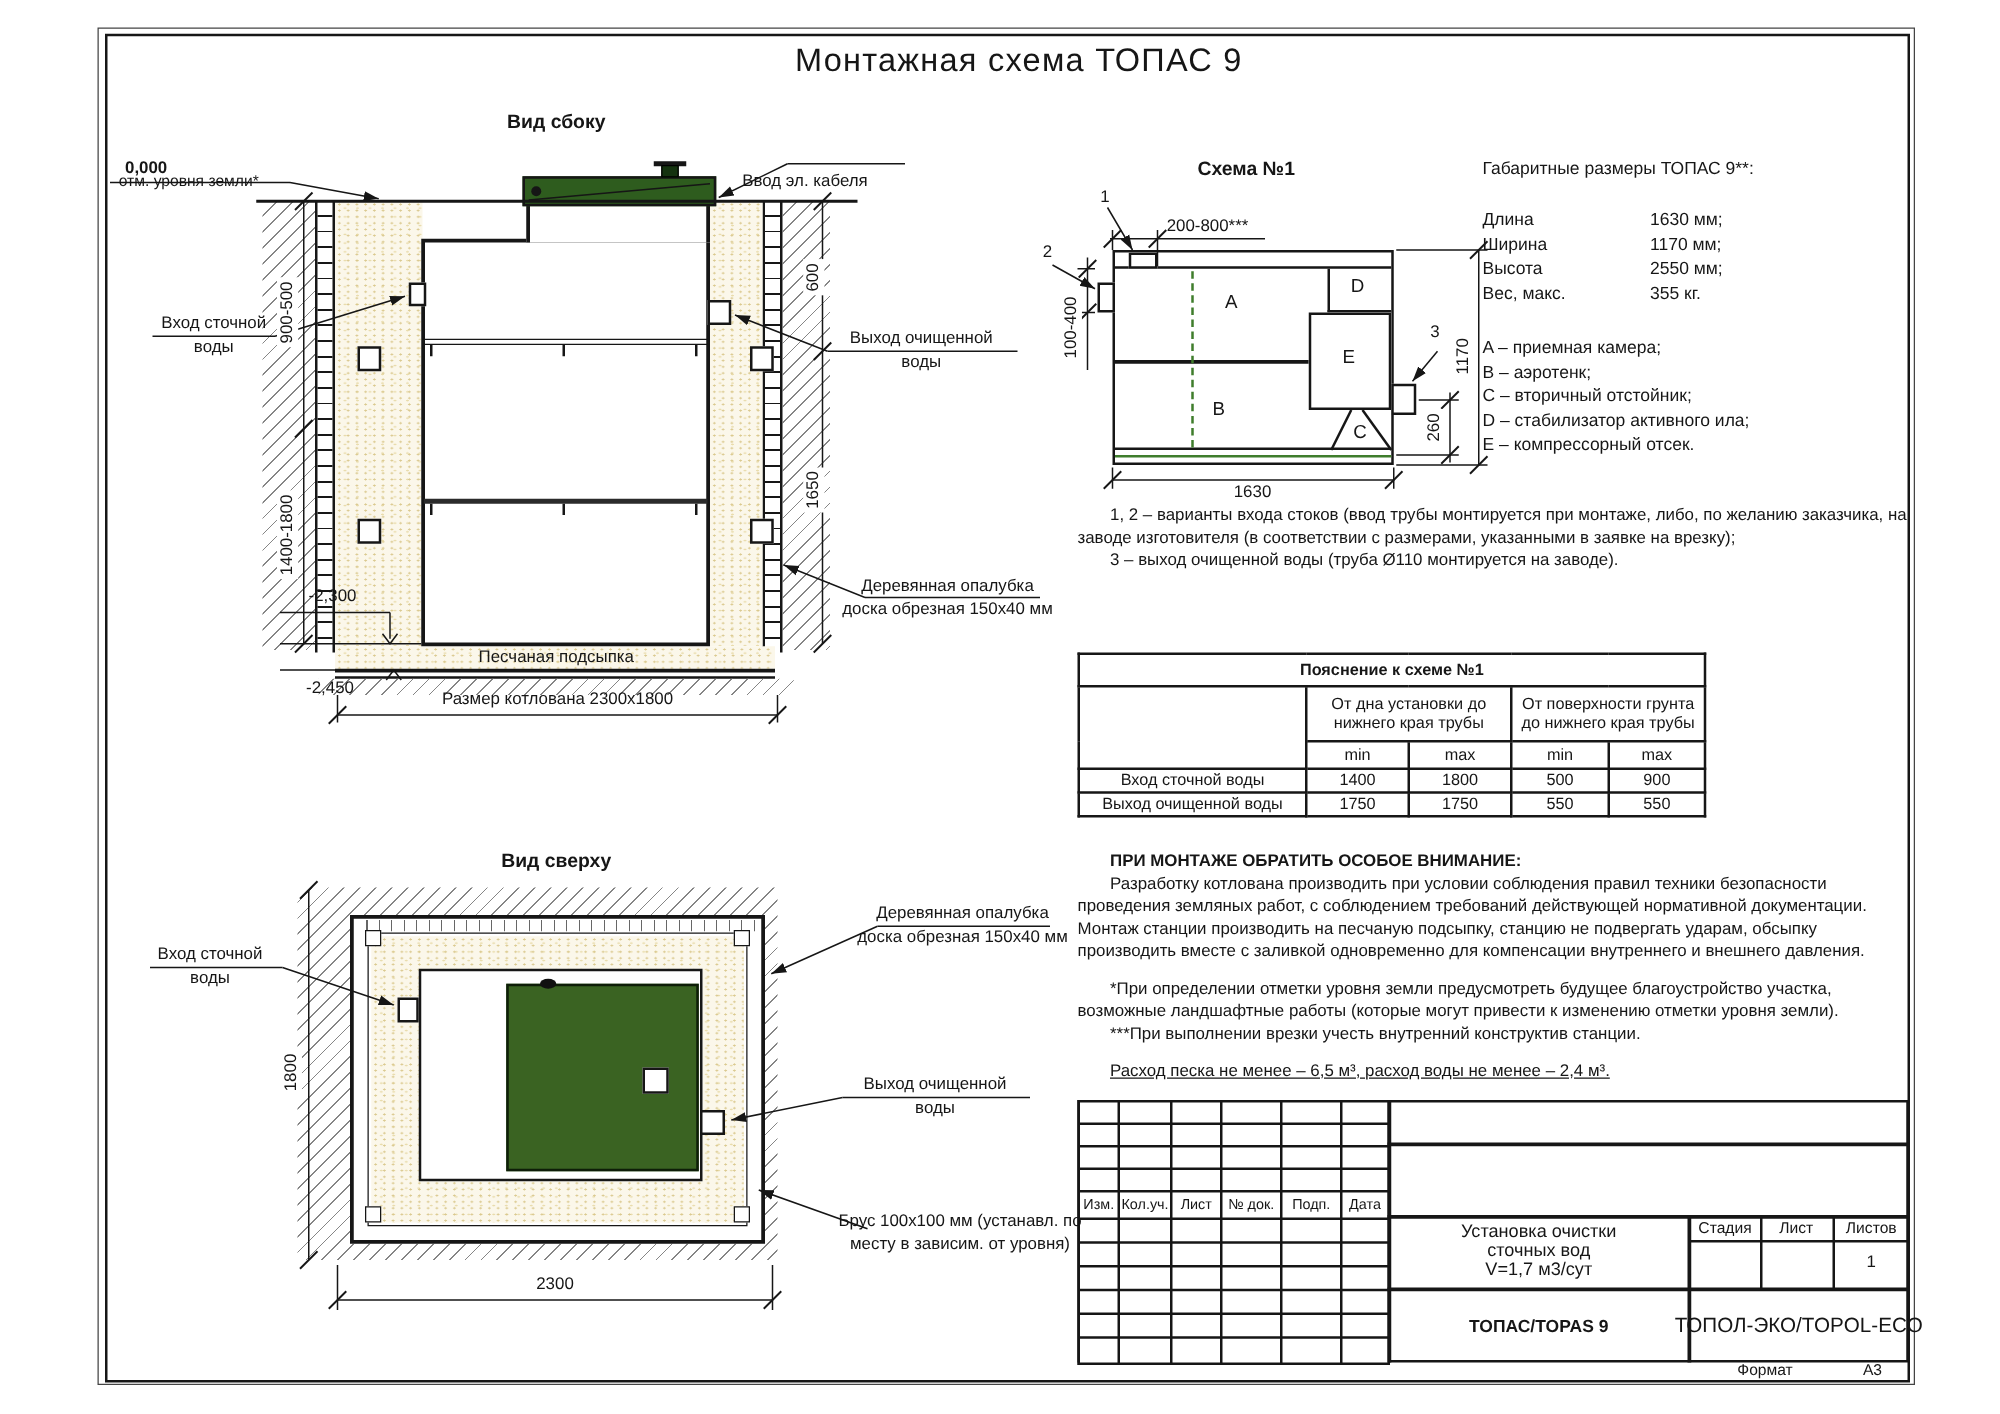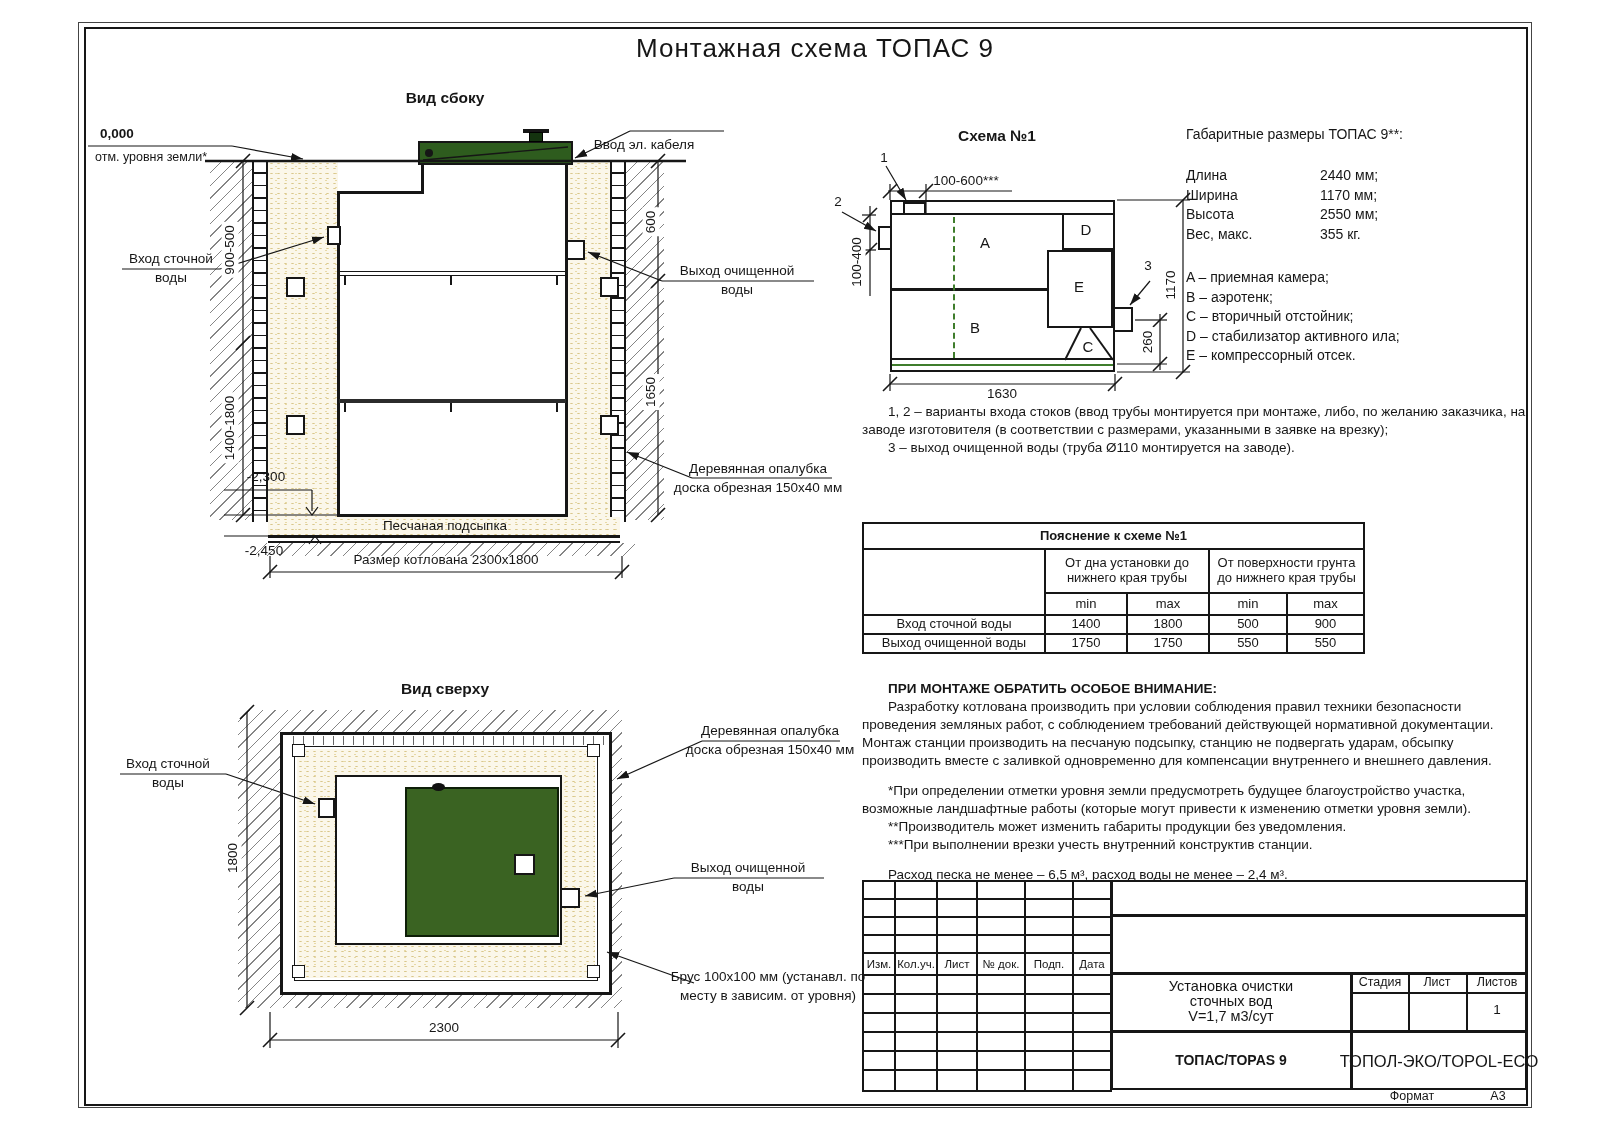--- a/index.html
+++ b/index.html
@@ -76,21 +76,21 @@
   <div class="vl" style="left:556px;top:403px;width:2px;height:9px;"></div>
 
   <div class="box" style="left:327px;top:226px;width:14px;height:19px;"></div>
   <div class="box" style="left:566px;top:240px;width:19px;height:20px;"></div>
   <div class="box" style="left:286px;top:277px;width:19px;height:20px;"></div>
   <div class="box" style="left:286px;top:415px;width:19px;height:20px;"></div>
   <div class="box" style="left:600px;top:277px;width:19px;height:20px;"></div>
   <div class="box" style="left:600px;top:415px;width:19px;height:20px;"></div>
 
   <div class="t lbl" style="left:100px;top:126px;font-weight:bold;">0,000</div>
-  <div class="t lbl small" style="left:95px;top:150px;">отм. уровня земли*</div>
+  <div class="t lbl small" style="left:95px;top:138px;">отм. уровня земли*</div>
   <div class="t c lbl" style="left:644px;top:121px;margin-top:24px;">Ввод эл. кабеля</div>
   <div class="t c lbl" style="left:171px;top:259px;">Вход сточной</div>
   <div class="t c lbl" style="left:171px;top:278px;">воды</div>
   <div class="t c lbl" style="left:737px;top:271px;">Выход очищенной</div>
   <div class="t c lbl" style="left:737px;top:290px;">воды</div>
   <div class="t c lbl" style="left:758px;top:469px;">Деревянная опалубка</div>
   <div class="t c lbl" style="left:758px;top:488px;">доска обрезная 150х40 мм</div>
   <div class="t c lbl" style="left:445px;top:526px;">Песчаная подсыпка</div>
   <div class="t c lbl" style="left:446px;top:560px;">Размер котлована 2300х1800</div>
   <div class="t c rv lbl" style="left:230px;top:250px;">900-500</div>
@@ -143,31 +143,31 @@
   <div class="box" style="left:1113px;top:307px;width:20px;height:25px;"></div>
 
   <div class="t c lbl" style="left:985px;top:243px;font-size:15px;">A</div>
   <div class="t c lbl" style="left:975px;top:328px;font-size:15px;">B</div>
   <div class="t c lbl" style="left:1088px;top:347px;font-size:15px;">C</div>
   <div class="t c lbl" style="left:1086px;top:230px;font-size:15px;">D</div>
   <div class="t c lbl" style="left:1079px;top:287px;font-size:15px;">E</div>
   <div class="t c lbl" style="left:884px;top:158px;">1</div>
   <div class="t c lbl" style="left:838px;top:202px;">2</div>
   <div class="t c lbl" style="left:1148px;top:266px;">3</div>
-  <div class="t c lbl" style="left:966px;top:181px;">100-600***</div>
+  <div class="t c lbl" style="left:966px;top:181px;">200-800***</div>
   <div class="t c rv lbl" style="left:857px;top:262px;">100-400</div>
   <div class="t c rv lbl" style="left:1148px;top:342px;">260</div>
   <div class="t c rv lbl" style="left:1171px;top:285px;">1170</div>
   <div class="t c lbl" style="left:1002px;top:394px;">1630</div>
 
   <div class="abs" style="left:1186px;top:126px;width:344px;font-size:14px;">
     <div style="margin-bottom:24px;">Габаритные размеры ТОПАС 9**:</div>
     <div style="display:flex;line-height:19.5px;">
         <span style="width:134px;">Длина</span>
-        <span>2440 мм;</span>
+        <span>1630 мм;</span>
       </div>
     <div style="display:flex;line-height:19.5px;">
         <span style="width:134px;">Ширина</span>
         <span>1170 мм;</span>
       </div>
     <div style="display:flex;line-height:19.5px;">
         <span style="width:134px;">Высота</span>
         <span>2550 мм;</span>
       </div>
     <div style="display:flex;line-height:19.5px;">
@@ -218,21 +218,20 @@
       <td>550</td>
       <td>550</td>
     </tr>
   </tbody>
     </table>
 
   <div class="abs" style="left:862px;top:680px;width:672px;font-size:13.5px;line-height:1.33;">
     <p style="margin:0;text-indent:26px;font-weight:bold;">ПРИ МОНТАЖЕ ОБРАТИТЬ ОСОБОЕ ВНИМАНИЕ:</p>
     <p style="margin:0;text-indent:26px;">Разработку котлована производить при условии соблюдения правил техники безопасности проведения земляных работ, с соблюдением требований действующей нормативной документации. Монтаж станции производить на песчаную подсыпку, станцию не подвергать ударам, обсыпку производить вместе с заливкой одновременно для компенсации внутреннего и внешнего давления.</p>
     <p style="margin:12px 0 0 0;text-indent:26px;">*При определении отметки уровня земли предусмотреть будущее благоустройство участка, возможные ландшафтные работы (которые могут привести к изменению отметки уровня земли).</p>
-    <p style="margin:0;text-indent:26px;">**Производитель может изменить габариты продукции без уведомления.</p>
     <p style="margin:0;text-indent:26px;">***При выполнении врезки учесть внутренний конструктив станции.</p>
     <p class="ul" style="margin:12px 0 0 0;text-indent:26px;">Расход песка не менее – 6,5 м³, расход воды не менее – 2,4 м³.</p>
   </div>
 
   <div class="abs tb-outer"></div>
   <div class="tb-grid">
     <div></div>
       <div></div>
       <div></div>
       <div></div>

